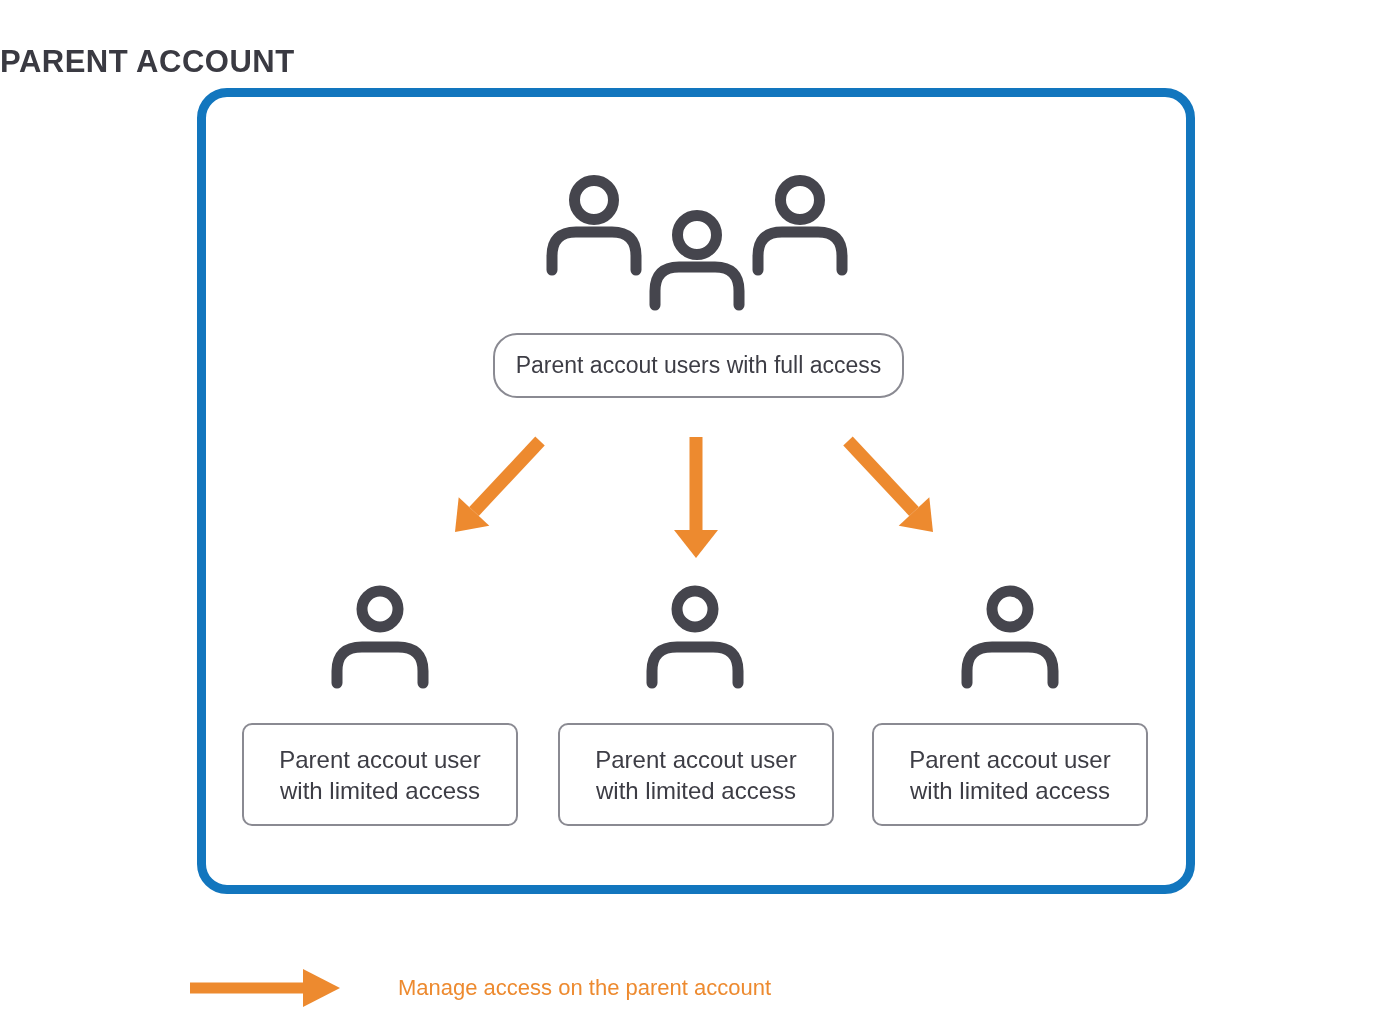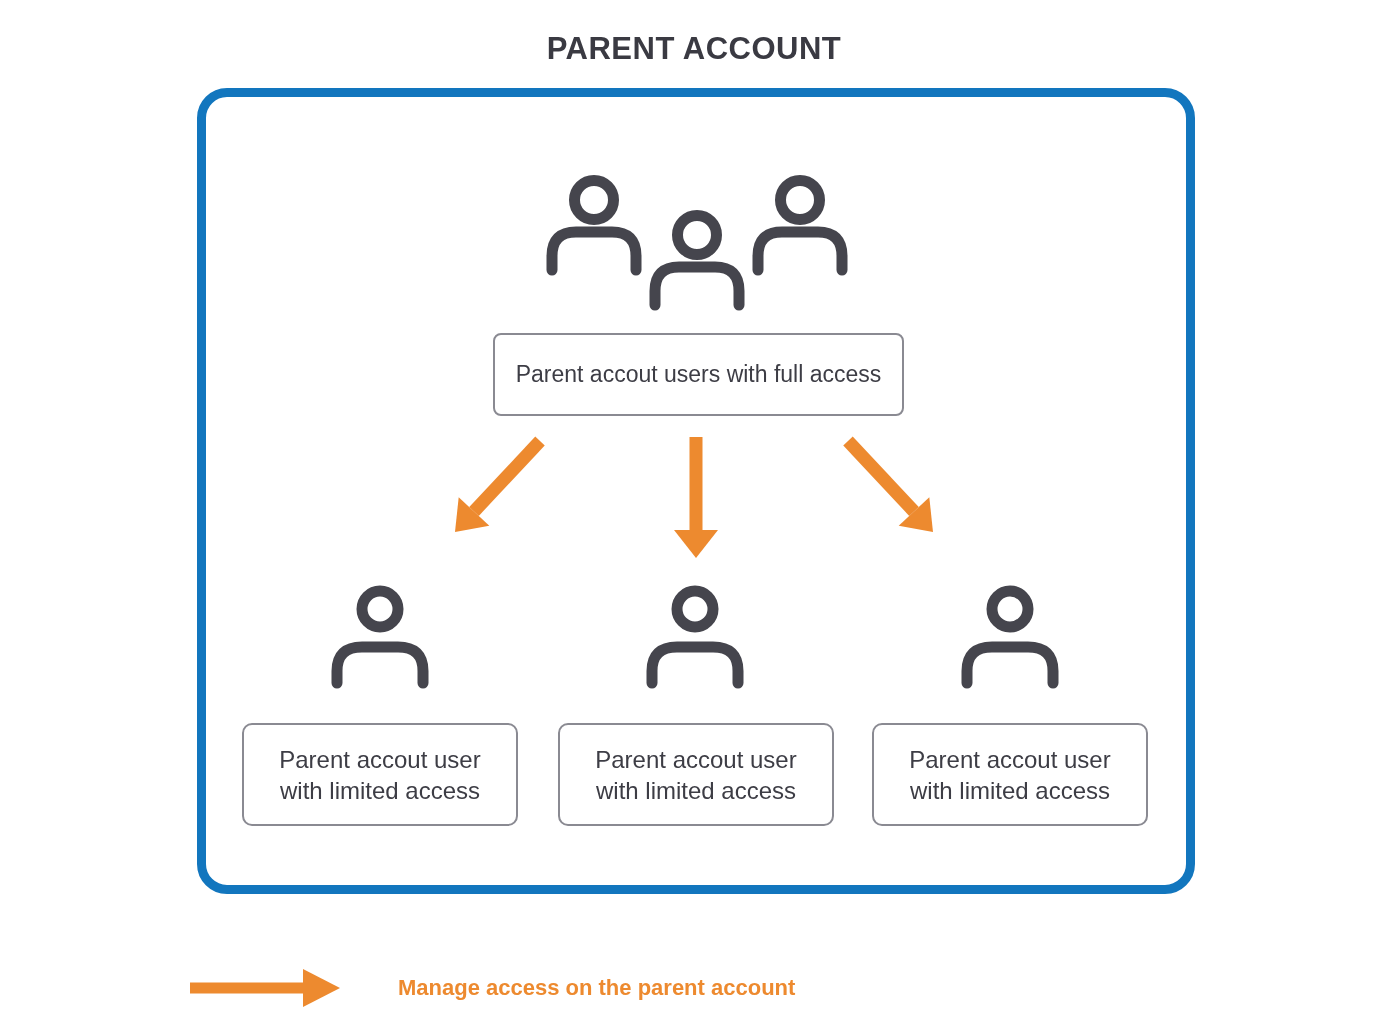--- a/index.html
+++ b/index.html
@@ -1,48 +1,48 @@
 <!DOCTYPE html>
 <html><head>
 <meta charset="utf-8">
 <style>
   html,body{margin:0;padding:0;background:#ffffff;}
   .stage{
     position:relative;width:1388px;height:1035px;background:#ffffff;
     font-family:"Liberation Sans","DejaVu Sans",sans-serif;overflow:hidden;
   }
   .title{
-    position:absolute;left:0;right:0;top:31px;margin:0;text-align:center;
+    position:absolute;left:0;right:0;top:44px;margin:0;
     font-size:31px;font-weight:800;letter-spacing:.5px;color:#3a3a42;
   }
   .container-box{
     position:absolute;left:197px;top:88px;width:998px;height:806px;
     box-sizing:border-box;border:9px solid #1276be;border-radius:30px;background:#ffffff;
   }
   .icon{color:#45454d;position:absolute;}
   .icon svg,svg.icon{display:block;}
   .group-icon{left:542px;top:162px;width:310px;height:158px;}
   .person-icon{width:100px;height:105px;top:584px;}
   .person-left{left:330px;}
   .person-mid{left:645px;}
   .person-right{left:960px;}
   .node{
     position:absolute;box-sizing:border-box;border:2.5px solid #8a8a92;border-radius:10px;
     background:#ffffff;display:flex;flex-direction:column;align-items:center;justify-content:center;
     color:#3d3d45;text-align:center;
   }
-  .node-full{left:493px;top:333px;width:411px;height:83px;border-radius:8px;font-size:23px;white-space:nowrap;}
+  .node-full{left:493px;top:333px;width:411px;height:65px;border-radius:24px;font-size:23px;white-space:nowrap;}
   .node-limited{top:723px;width:276px;height:103px;font-size:24px;line-height:31px;}
   .node-l1{left:242px;}
   .node-l2{left:558px;}
   .node-l3{left:872px;}
   .arrows-svg{position:absolute;left:430px;top:425px;width:530px;height:145px;}
   .legend-arrow{position:absolute;left:188px;top:966px;width:160px;height:44px;}
   .legend-label{
-    position:absolute;left:398px;top:975px;font-size:22px;font-weight:700;color:#ed8a2f;
+    position:absolute;left:398px;top:975px;font-size:22px;font-weight:400;color:#ed8a2f;
   }
   .orange{color:#ed8a2f;}
 </style>
 </head>
 <body>
 
 <div class="stage">
 
   <svg width="0" height="0" style="position:absolute" aria-hidden="true">
     <symbol id="person" viewBox="0 0 100 105">

